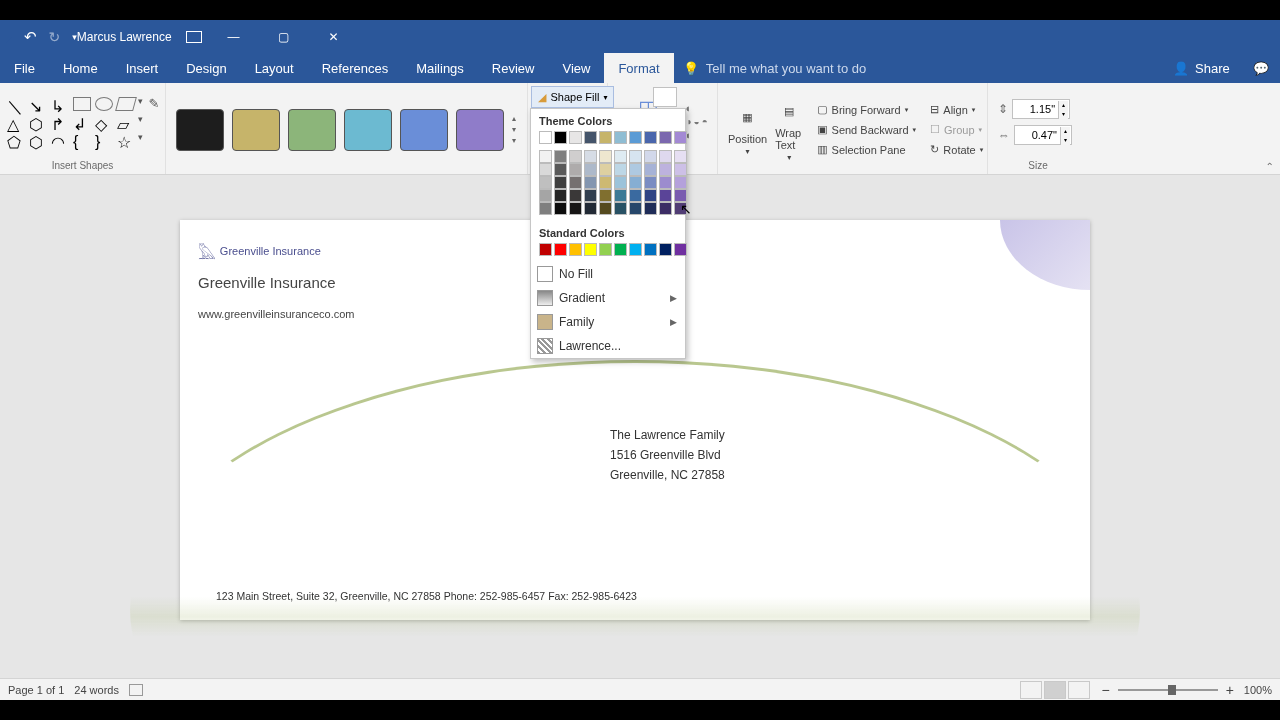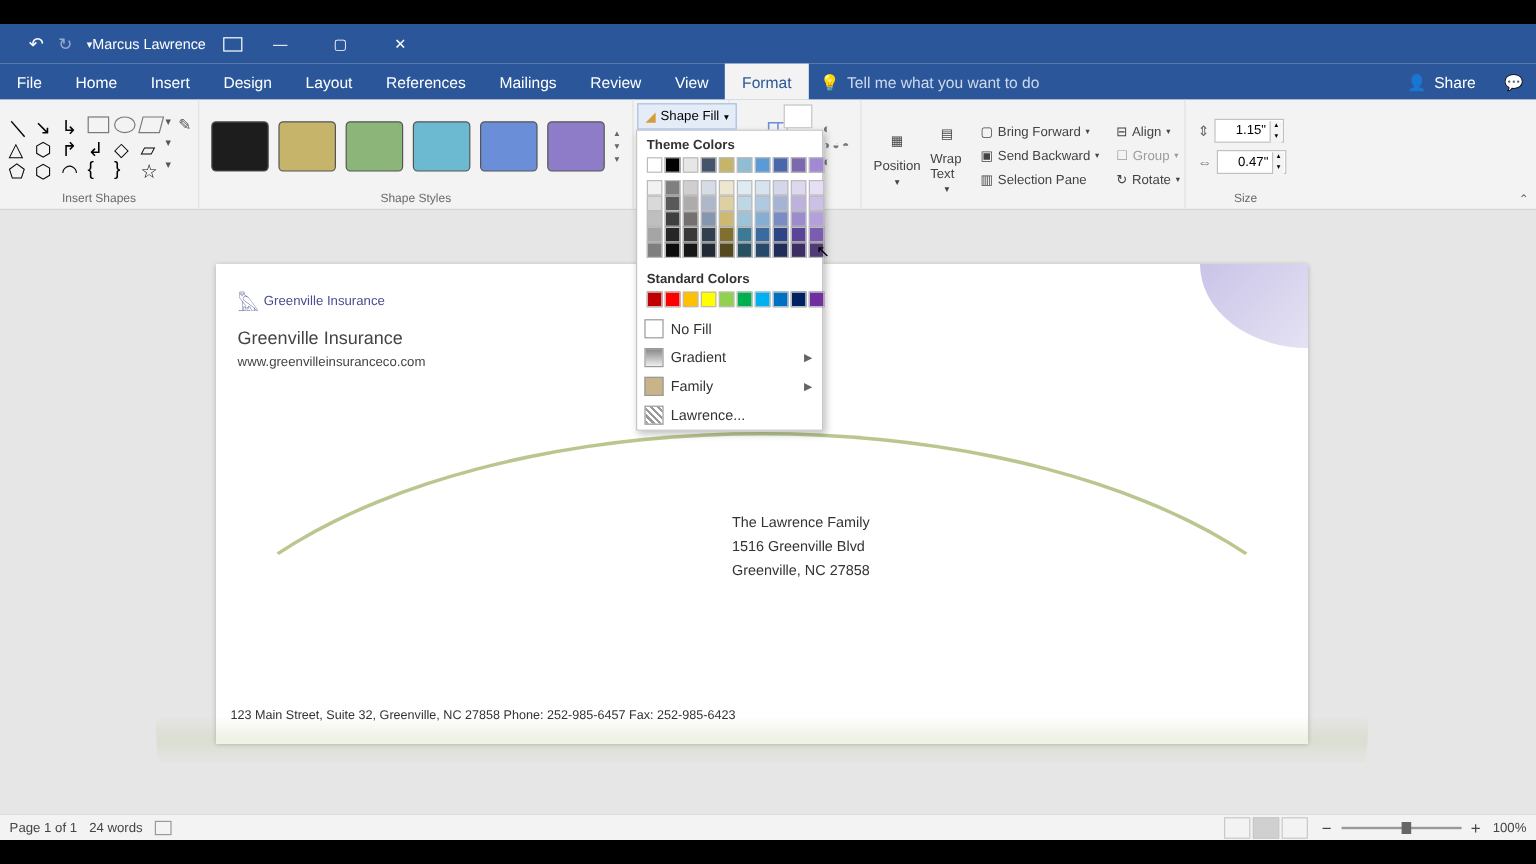--- a/index.html
+++ b/index.html
@@ -26,24 +26,24 @@
 .style-swatch { width: 48px; height: 42px; border: 1px solid #555; border-radius: 4px; margin: 0 4px; }
 .ribbon-btn { font-size: 11px; color: #444; display: flex; align-items: center; gap: 4px; padding: 2px 4px; white-space: nowrap; }
 .ribbon-vstack { display: flex; flex-direction: column; align-items: center; font-size: 11px; color: #444; padding: 0 4px; gap: 2px; }
 .ribbon-icon { width: 28px; height: 28px; display: flex; align-items: center; justify-content: center; }
 .collapse-caret { position: absolute; right: 6px; bottom: 2px; font-size: 10px; color: #6a6a6a; }
 .doc-area { flex: 1; background: #e6e6e6; overflow: hidden; position: relative; }
 .page { position: absolute; left: 180px; top: 45px; width: 910px; height: 400px; background: #fff; box-shadow: 0 1px 4px rgba(0,0,0,.25); }
 .page .corner { position: absolute; right: 0; top: 0; width: 90px; height: 70px; background: linear-gradient(135deg, #c9c4e8 0%, #e5e2f3 100%); border-bottom-left-radius: 90px 70px; }
 .page .logo { position: absolute; left: 18px; top: 18px; font-size: 11px; color: #4a4e8e; display: flex; align-items: center; gap: 4px; }
 .page .company { position: absolute; left: 18px; top: 54px; font-size: 15px; color: #444; }
-.page .url { position: absolute; left: 18px; top: 76px; font-size: 11px; color: #444; text-align: right; }
+.page .url { position: absolute; left: 18px; top: 88px; font-size: 11px; color: #444; text-align: right; }
 .page .addr { position: absolute; left: 430px; top: 205px; font-size: 12px; color: #333; line-height: 20px; }
 .page .arc { position: absolute; left: -50px; bottom: -240px; width: 1010px; height: 500px; border: 3px solid #b9c78f; border-radius: 50%; border-bottom: none; border-left-color: transparent; border-right-color: transparent; background: linear-gradient(to bottom, rgba(185,199,143,0) 0%, rgba(185,199,143,0) 47%, rgba(185,199,143,.25) 51%, rgba(185,199,143,0) 55%); }
-.page .footer { position: absolute; left: 12px; bottom: 18px; font-size: 10.5px; color: #333; }
+.page .footer { position: absolute; left: 36px; bottom: 18px; font-size: 10.5px; color: #333; }
 .statusbar { height: 22px; background: #f3f3f3; border-top: 1px solid #d4d4d4; display: flex; align-items: center; font-size: 11px; color: #444; padding: 0 8px; }
 .statusbar .sp { flex: 1; }
 .statusbar .viewbtn { width: 22px; height: 18px; border: 1px solid #c9c9c9; margin: 0 1px; }
 .statusbar .viewbtn.active { background: #d0d0d0; }
 .slider { width: 100px; height: 2px; background: #999; margin: 0 8px; position: relative; }
 .slider::after { content: ""; position: absolute; left: 50%; top: -4px; width: 8px; height: 10px; background: #666; }
 
 .dropdown { position: absolute; left: 530px; top: 88px; width: 156px; background: #fff; border: 1px solid #c6c6c6; box-shadow: 2px 3px 6px rgba(0,0,0,.25); font-size: 12px; z-index: 50; }
 .dropdown .trigger { position: absolute; top: -23px; left: 0; height: 22px; border: 1px solid #a9bde0; background: #e3ecf7; display: flex; align-items: center; padding: 0 6px; font-size: 11px; gap: 4px; }
 .dropdown .sect-label { font-weight: 600; color: #333; padding: 6px 8px 4px 8px; font-size: 11px; }
@@ -148,21 +148,20 @@
           <div class="style-swatch" style="background: rgb(140, 181, 122);"></div>
           <div class="style-swatch" style="background: rgb(108, 186, 209);"></div>
           <div class="style-swatch" style="background: rgb(106, 142, 216);"></div>
           <div class="style-swatch" style="background: rgb(143, 124, 201);"></div>
           <div style="display: flex; flex-direction: column; gap: 2px; margin-left: 4px; font-size: 8px; color: rgb(102, 102, 102);">
             <span>▴</span>
             <span>▾</span>
             <span>▾</span>
           </div>
         </div>
-      <div class="group-label">Shape Styles</div>
     </div>
 
     <div class="ribbon-group" style="width:80px">
       <div class="group-body" style="justify-content:center;flex-direction:column;gap:4px">
         <div style="display:flex;gap:3px">
           <span style="width:16px;height:16px;border:1px solid #c1c1c1"></span>
           <span style="width:16px;height:16px;border:1px solid #c1c1c1"></span>
           <span style="width:16px;height:16px;border:1px solid #c1c1c1"></span>
         </div>
         <div style="display:flex;gap:3px">

